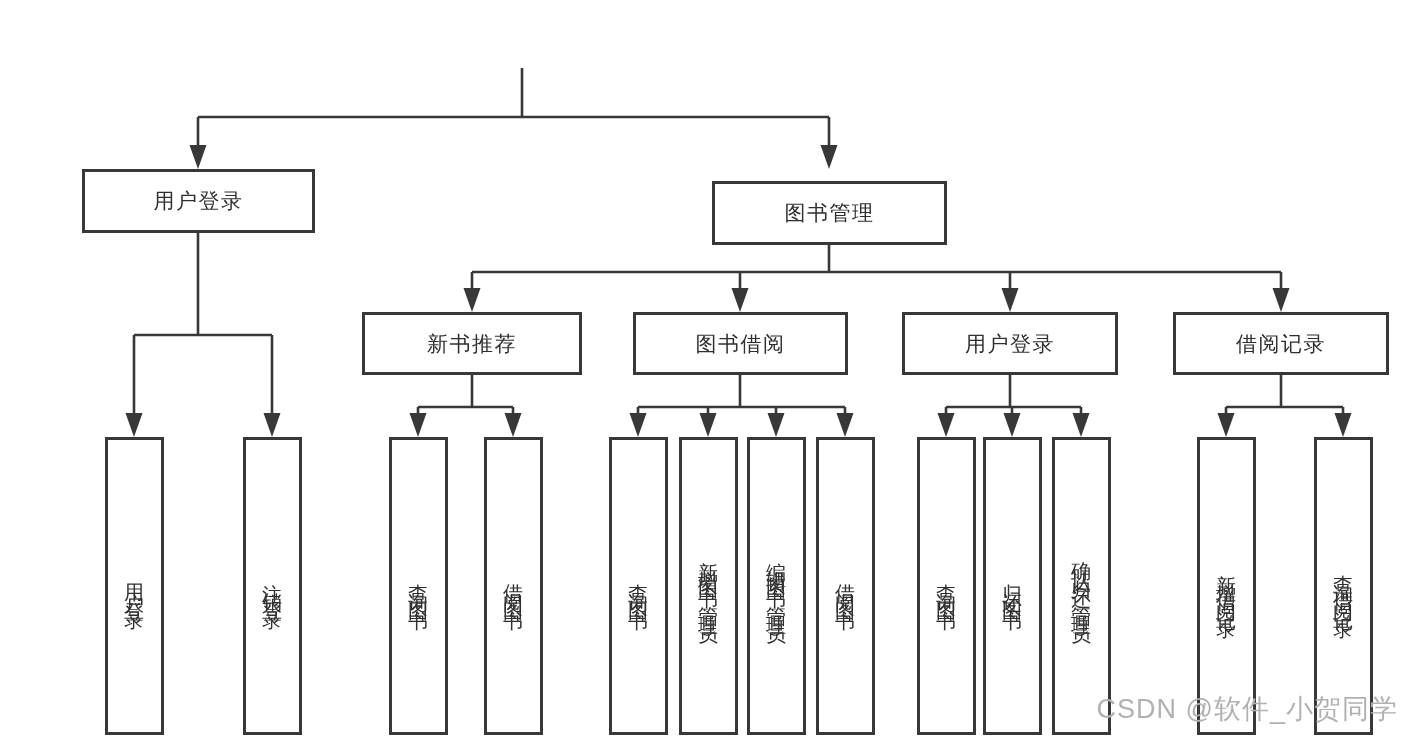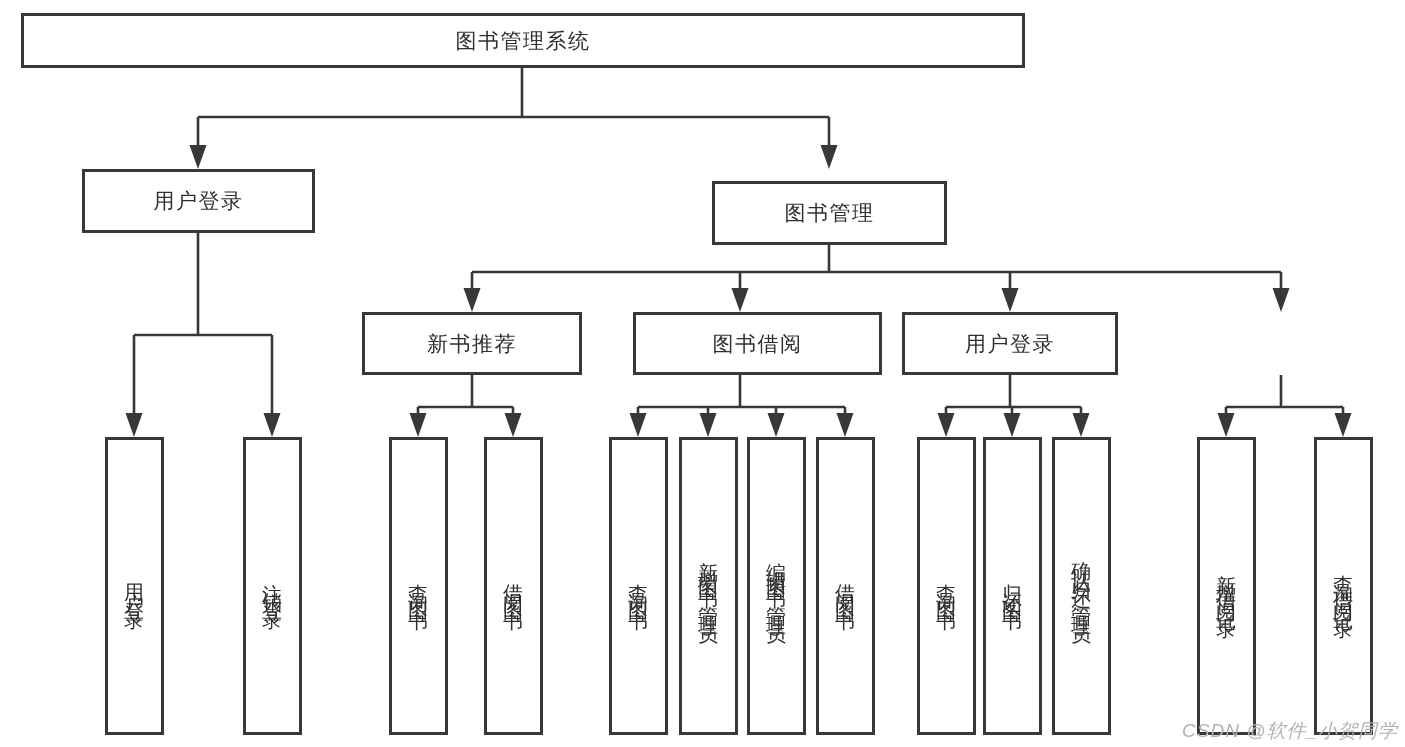--- a/index.html
+++ b/index.html
@@ -39,26 +39,25 @@
   .vnode span {
     writing-mode: vertical-rl;
     text-orientation: mixed;
     font-size: 20px;
     letter-spacing: 9px;
     line-height: 1;
     white-space: nowrap;
   }
   .watermark {
     position: absolute;
-    right: 7px; bottom: 3px;
+    right: 7px; bottom: 20px;
     z-index: 3;
-    font-size: 19px;
+    font-size: 27px;
     letter-spacing: 1px;
     color: var(--watermark, #b4b0b0);
-    font-style: italic;
   }
 </style>
 </head>
 <body>
 
 <div class="canvas">
 
   <svg class="connectors" width="1405" height="747">
     <path d="M522 68 V117 M198 117 H829
              M198 232 V335 M134 335 H272
@@ -102,39 +101,39 @@
         <polygon points="1003.5,413 1020.5,413 1012,437"></polygon>
         <path d="M1081 407 V417"></path>
         <polygon points="1072.5,413 1089.5,413 1081,437"></polygon>
         <path d="M1226 407 V417"></path>
         <polygon points="1217.5,413 1234.5,413 1226,437"></polygon>
         <path d="M1343 407 V417"></path>
         <polygon points="1334.5,413 1351.5,413 1343,437"></polygon>
       </g>
   </svg>
 
-  <div class="node hnode" style="left:21px; top:13px; width:1004px; height:55px;">
-    <span>图书管理系统</span>
-  </div>
 
   <div class="node hnode" style="left:82px; top:169px; width:233px; height:64px;">
     <span>用户登录</span>
   </div>
   <div class="node hnode" style="left:712px; top:169px; width:235px; height:64px;margin-top:12px;">
     <span>图书管理</span>
   </div>
 
   <div class="node hnode" style="left:362px; top:312px; width:220px; height:63px;justify-content:center;">
     <span>新书推荐</span>
   </div>
-  <div class="node hnode" style="left:633px; top:312px; width:249px; height:63px;">
+  <div class="node hnode" style="left:633px; top:312px; width:215px; height:63px;">
     <span>图书借阅</span>
   </div>
   <div class="node hnode" style="left:902px; top:312px; width:216px; height:63px;">
     <span>用户登录</span>
+  </div>
+  <div class="node hnode" style="left:1173px; top:312px; width:216px; height:63px;">
+    <span>借阅记录</span>
   </div>
 
   <div class="node vnode" style="left:105px; top:437px; width:59px; height:298px;">
     <span>用户登录</span>
   </div>
   <div class="node vnode" style="left:243px; top:437px; width:59px; height:298px;">
     <span>注销登录</span>
   </div>
 
   <div class="node vnode" style="left:389px; top:437px; width:59px; height:298px;">

